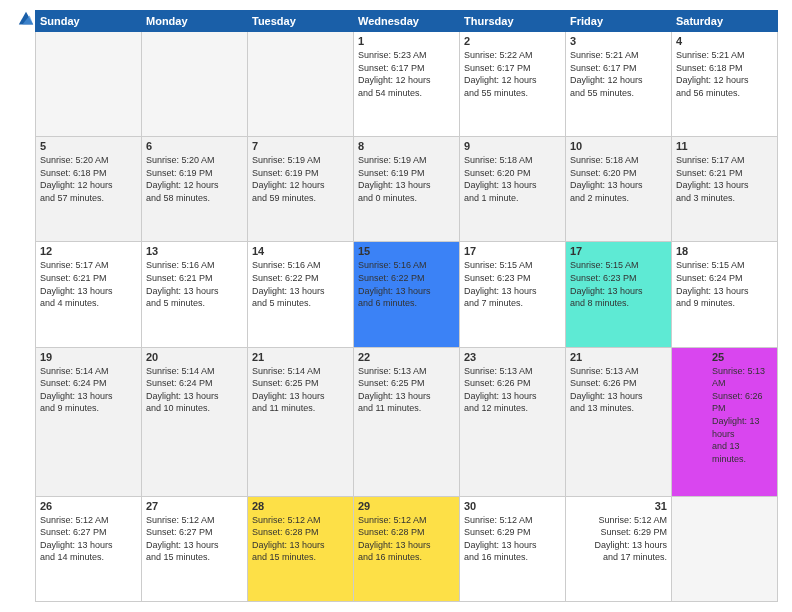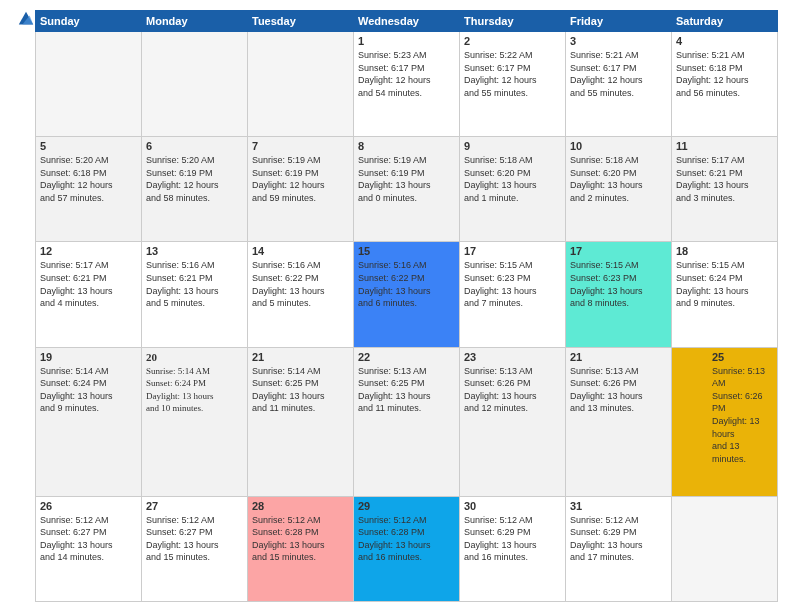--- a/index.html
+++ b/index.html
@@ -276,21 +276,21 @@
           </td>
         </tr>
         <tr>
           <td style="background: rgb(242, 242, 242); margin-top: 14px;">
             <span class="day-num">19</span>
             <div class="day-info" style="white-space: pre-line;">Sunrise: 5:14 AM
 Sunset: 6:24 PM
 Daylight: 13 hours
 and 9 minutes.</div>
           </td>
-          <td style="background: rgb(242, 242, 242); font-family: Liberation Serif, serif;">
+          <td style="background: rgb(242, 242, 242);">
             <span class="day-num">20</span>
             <div class="day-info" style="white-space: pre-line;">Sunrise: 5:14 AM
 Sunset: 6:24 PM
 Daylight: 13 hours
 and 10 minutes.</div>
           </td>
           <td style="background: rgb(242, 242, 242);">
             <span class="day-num">21</span>
             <div class="day-info" style="white-space: pre-line;">Sunrise: 5:14 AM
 Sunset: 6:25 PM
@@ -311,21 +311,21 @@
 Daylight: 13 hours
 and 12 minutes.</div>
           </td>
           <td style="background: rgb(242, 242, 242);">
             <span class="day-num">21</span>
             <div class="day-info" style="white-space: pre-line;">Sunrise: 5:13 AM
 Sunset: 6:26 PM
 Daylight: 13 hours
 and 13 minutes.</div>
           </td>
-          <td style="background: #eab308; padding-left: 40px;">
+          <td style="background: #d946ef; padding-left: 40px;">
             <span class="day-num">25</span>
             <div class="day-info" style="white-space: pre-line;">Sunrise: 5:13 AM
 Sunset: 6:26 PM
 Daylight: 13 hours
 and 13 minutes.</div>
           </td>
         </tr>
         <tr>
           <td style="background: rgb(255, 255, 255);">
             <span class="day-num">26</span>
@@ -334,42 +334,42 @@
 Daylight: 13 hours
 and 14 minutes.</div>
           </td>
           <td style="background: rgb(255, 255, 255);">
             <span class="day-num">27</span>
             <div class="day-info" style="white-space: pre-line;">Sunrise: 5:12 AM
 Sunset: 6:27 PM
 Daylight: 13 hours
 and 15 minutes.</div>
           </td>
-          <td style="background: #fca5a5; margin-top: 44px;">
+          <td style="background: #fde047; margin-top: 44px;">
             <span class="day-num">28</span>
             <div class="day-info" style="white-space: pre-line;">Sunrise: 5:12 AM
 Sunset: 6:28 PM
 Daylight: 13 hours
 and 15 minutes.</div>
           </td>
-          <td style="background: #0ea5e9; margin-top: 17px;">
+          <td style="background: #fde047; margin-top: 17px;">
             <span class="day-num">29</span>
             <div class="day-info" style="white-space: pre-line;">Sunrise: 5:12 AM
 Sunset: 6:28 PM
 Daylight: 13 hours
 and 16 minutes.</div>
           </td>
           <td style="background: rgb(255, 255, 255);">
             <span class="day-num">30</span>
             <div class="day-info" style="white-space: pre-line;">Sunrise: 5:12 AM
 Sunset: 6:29 PM
 Daylight: 13 hours
 and 16 minutes.</div>
           </td>
-          <td style="background: rgb(255, 255, 255);">
+          <td style="background: rgb(255, 255, 255); text-align: right;">
             <span class="day-num">31</span>
             <div class="day-info" style="white-space: pre-line;">Sunrise: 5:12 AM
 Sunset: 6:29 PM
 Daylight: 13 hours
 and 17 minutes.</div>
           </td>
           <td class="empty"></td>
         </tr>
       </tbody>
   </table>

